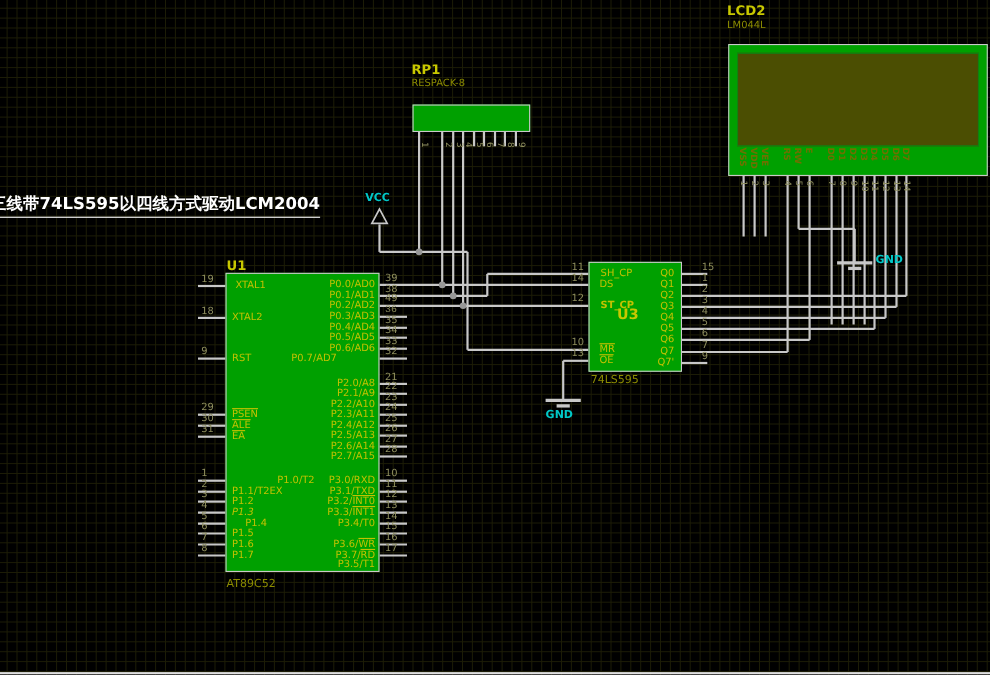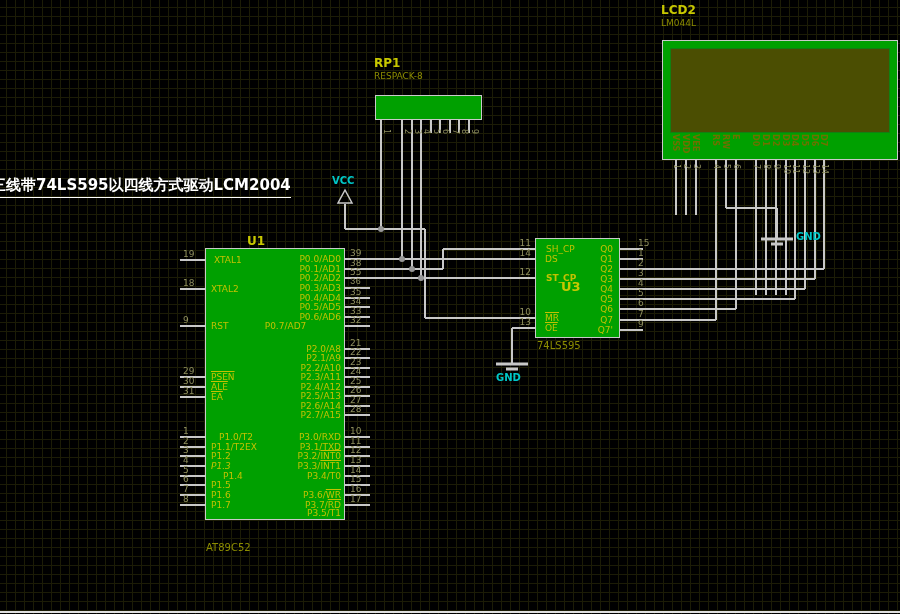--- a/index.html
+++ b/index.html
@@ -136,22 +136,22 @@
     </svg>
 
   <div class="chip" id="u1-body"></div>
   <div class="chip" id="rp1-body"></div>
   <div class="chip" id="u3-body"></div>
   <div class="chip" id="lcd-body"></div>
   <div id="lcd-screen"></div>
 
   <div id="title" class="txt">三线带74LS595以四线方式驱动LCM2004</div>
 
-  <div class="txt ref" style="left:206px;top:234px;padding-left:41px;">U1</div>
-  <div class="txt part" style="left:206px;top:542px;">AT89C52</div>
+  <div class="txt ref" style="left:206px;top:234px;">U1</div>
+  <div class="txt part" style="left:206px;top:526px;">AT89C52</div>
 
   <div class="txt ref" style="left:374px;top:56px;">RP1</div>
   <div class="txt part" style="left:374px;top:71px;font-size:9px;">RESPACK-8</div>
 
   <div class="txt ref" id="u3-ref">U3</div>
   <div class="txt part" style="left:537px;top:340px;">74LS595</div>
 
   <div class="txt ref" style="left:661px;top:3px;">LCD2</div>
   <div class="txt part" style="left:661px;top:18px;font-size:9px;">LM044L</div>
 
@@ -166,40 +166,40 @@
     <div class="txt pname" style="left:211px;top:284px;">XTAL2</div>
     <div class="txt pnum" style="left:183px;top:315px;">9</div>
     <div class="txt pname" style="left:211px;top:321px;">RST</div>
     <div class="txt pnum" style="left:183px;top:366px;">29</div>
     <div class="txt pname" style="left:211px;top:372px;"><span class="ol">PSEN</span></div>
     <div class="txt pnum" style="left:183px;top:376px;">30</div>
     <div class="txt pname" style="left:211px;top:382px;"><span class="ol">ALE</span></div>
     <div class="txt pnum" style="left:183px;top:386px;">31</div>
     <div class="txt pname" style="left:211px;top:392px;"><span class="ol">EA</span></div>
     <div class="txt pnum" style="left:183px;top:426px;">1</div>
-    <div class="txt pname" style="left:195px;top:432px;padding-left:24px;">P1.0/T2</div>
+    <div class="txt pname" style="left:228px;top:432px;padding-left:24px;">P1.0/T2</div>
     <div class="txt pnum" style="left:183px;top:436px;">2</div>
     <div class="txt pname" style="left:211px;top:442px;">P1.1/T2EX</div>
     <div class="txt pnum" style="left:183px;top:445px;">3</div>
     <div class="txt pname" style="left:211px;top:451px;">P1.2</div>
     <div class="txt pnum" style="left:183px;top:455px;">4</div>
     <div class="txt pname" style="left:211px;top:461px;font-style:italic;">P1.3</div>
     <div class="txt pnum" style="left:183px;top:465px;">5</div>
     <div class="txt pname" style="left:211px;top:471px;margin-left:12px;">P1.4</div>
     <div class="txt pnum" style="left:183px;top:474px;">6</div>
     <div class="txt pname" style="left:211px;top:480px;">P1.5</div>
     <div class="txt pnum" style="left:183px;top:484px;">7</div>
     <div class="txt pname" style="left:211px;top:490px;">P1.6</div>
     <div class="txt pnum" style="left:183px;top:494px;">8</div>
     <div class="txt pname" style="left:211px;top:500px;">P1.7</div>
     <div class="txt pnum" style="left:350px;top:248px;">39</div>
     <div class="txt pname ralign" style="left:240px;top:254px;width:101px;">P0.0/AD0</div>
     <div class="txt pnum" style="left:350px;top:258px;">38</div>
     <div class="txt pname ralign" style="left:240px;top:264px;width:101px;">P0.1/AD1</div>
-    <div class="txt pnum" style="left:350px;top:267px;">55</div>
+    <div class="txt pnum" style="left:350px;top:267px;">49</div>
     <div class="txt pname ralign" style="left:240px;top:273px;width:101px;">P0.2/AD2</div>
     <div class="txt pnum" style="left:350px;top:277px;font-family:Liberation Mono, monospace;">36</div>
     <div class="txt pname ralign" style="left:240px;top:283px;width:101px;">P0.3/AD3</div>
     <div class="txt pnum" style="left:350px;top:287px;">35</div>
     <div class="txt pname ralign" style="left:240px;top:293px;width:101px;">P0.4/AD4</div>
     <div class="txt pnum" style="left:350px;top:296px;">34</div>
     <div class="txt pname ralign" style="left:240px;top:302px;width:101px;">P0.5/AD5</div>
     <div class="txt pnum" style="left:350px;top:306px;">33</div>
     <div class="txt pname ralign" style="left:240px;top:312px;width:101px;">P0.6/AD6</div>
     <div class="txt pnum" style="left:350px;top:315px;">32</div>

